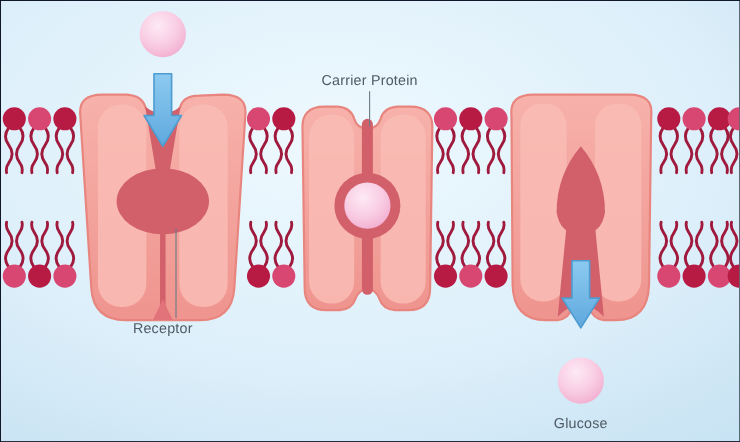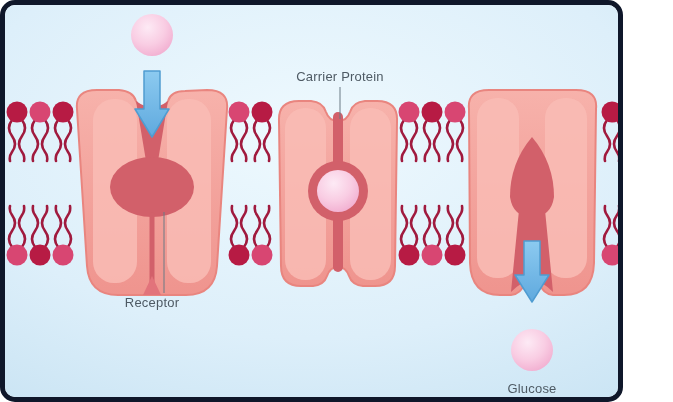--- a/index.html
+++ b/index.html
@@ -1,20 +1,20 @@
 <!DOCTYPE html>
 <html><head>
 <meta charset="utf-8">
 <style>
   html,body { margin:0; padding:0; background:#ffffff; }
   .frame {
-    width:623px; height:402px;
+    width:673px; height:402px;
     box-sizing:border-box;
-    border:5px solid #0f172a;
-    border-radius:15px;
+    border:1px solid #0f172a;
+    border-radius:0;
     overflow:hidden;
     position:relative;
     font-family:"Liberation Sans", sans-serif;
   }
   svg { display:block; }
   .tail { fill:none; stroke:#a01a3e; stroke-width:2.6; stroke-linecap:round; }
   .head { fill:var(--head, #b71b44); }
   use.light { --head:#d84672; }
   .protein-body { fill:url(#proteinGrad); stroke:#e9857f; stroke-width:2; }
   .lobe { fill:#f9bcb5; opacity:0.85; }

